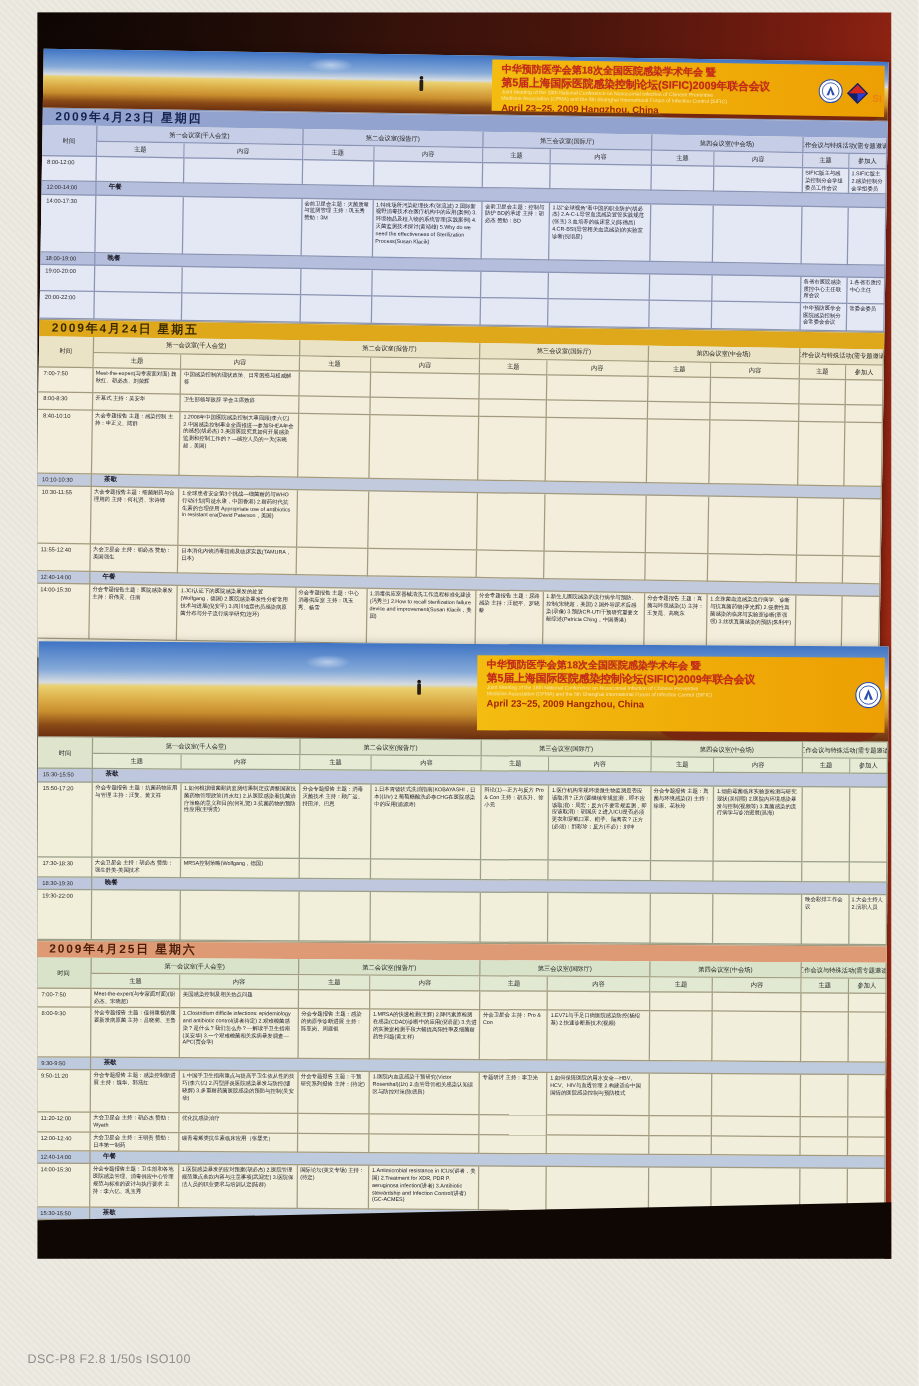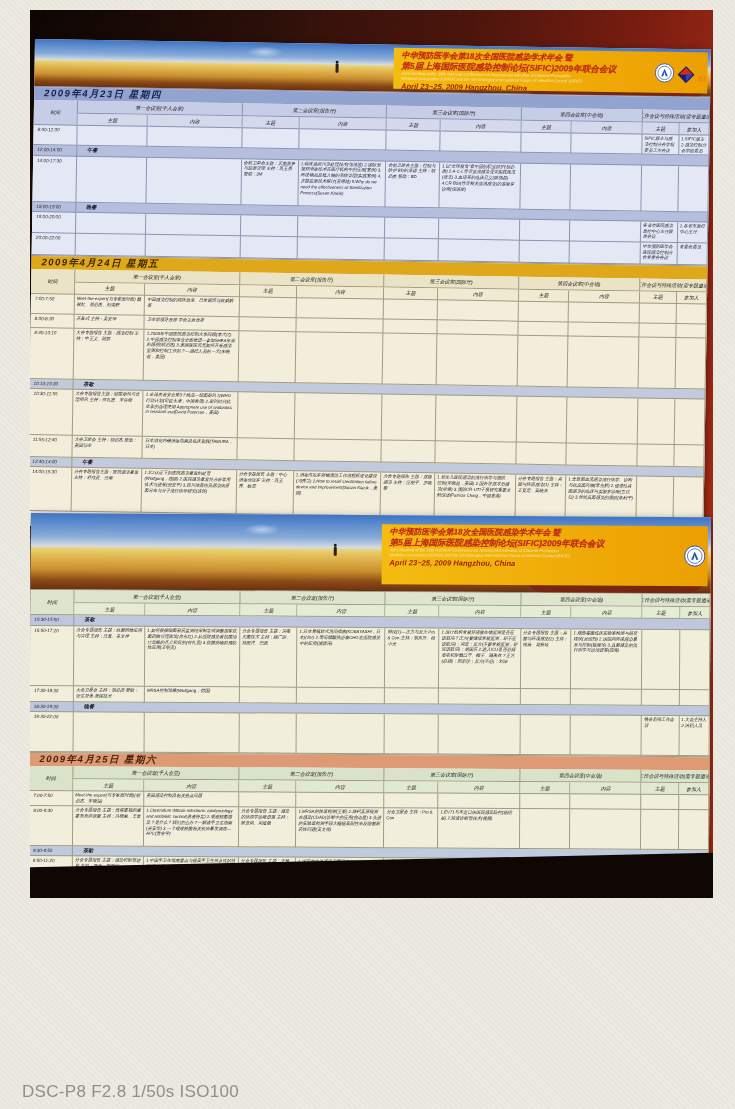--- a/index.html
+++ b/index.html
@@ -1,24 +1,24 @@
 <!DOCTYPE html>
 <html><head>
 <meta charset="utf-8">
 <style>
   html,body{margin:0;padding:0;}
   .canvas{position:relative;width:735px;height:1109px;overflow:hidden;
     font-family:"Liberation Sans",sans-serif;
     background:
       repeating-linear-gradient(45deg, rgba(0,0,0,.02) 0 2px, rgba(255,255,255,.02) 2px 4px),
       #edeae1;}
-  .photo{position:absolute;left:30px;top:10px;width:683px;height:888px;overflow:hidden;
+  .photo{position:absolute;left:30px;top:10px;width:683px;height:997px;overflow:hidden;
     background:
       radial-gradient(420px 260px at 0% 0%, rgba(0,0,0,.55), transparent 70%),
-      linear-gradient(97deg,#1e0d07 0%, #30110a 30%, #4a150c 55%, #7a1d10 78%, #a82c15 96%); font-style: italic;}
+      linear-gradient(97deg,#1e0d07 0%, #30110a 30%, #4a150c 55%, #7a1d10 78%, #a82c15 96%);}
   .poster{position:absolute;background:#f2eedd;box-shadow:0 3px 9px rgba(0,0,0,.55);}
   .poster1{left:5px;top:29px;width:676px;height:487px;transform:rotate(.9deg);transform-origin:top left;}
   .poster2{left:1px;top:503px;width:680px;height:561px;transform:rotate(.35deg);transform-origin:top left;}
   .strip{position:relative;height:47px;overflow:hidden;
     background:
       radial-gradient(150px 34px at 86% 86%, #772610 0 58%, transparent 60%),
       radial-gradient(22px 6px at 60% 16%, rgba(255,255,255,.9), transparent 70%),
       radial-gradient(30px 9px at 78% 24%, rgba(255,255,255,.75), transparent 70%),
       radial-gradient(26px 8px at 34% 20%, rgba(255,255,255,.5), transparent 70%),
       linear-gradient(180deg,#3f74c4 0%, #87abd9 30%, #d5dbe1 43%, #ead06f 47%, #ddb04a 60%, #c98e2e 74%, #8a4a16 88%, #6b3010 100%);}
@@ -42,21 +42,21 @@
   .hcell{border-right:.5px solid var(--line);border-bottom:.5px solid var(--line);
     display:flex;align-items:center;justify-content:center;font-size:5px;color:#222;overflow:hidden;white-space:nowrap;}
   .trow{display:grid;grid-template-columns:var(--gtc);}
   .td{border-right:.5px solid var(--line);border-bottom:.5px solid var(--line);
     padding:1px 2px;font-size:4.3px;line-height:1.35;color:#20202c;overflow:hidden;}
   .time{font-size:4.6px;color:#2a2a2a;padding-top:2px;padding-left:4px;}
   .brk{font-size:5.2px;font-weight:bold;display:flex;align-items:center;padding-left:10px;}
   .fade{position:absolute;left:0;right:0;bottom:0;height:48px;pointer-events:none;
     background:linear-gradient(180deg,transparent,rgba(24,12,6,.9));}
   .bottom-band{position:absolute;left:-12px;right:-12px;bottom:-20px;height:58px;background:#0e0703;transform:rotate(-1.2deg);}
-  .caption{position:absolute;left:22px;top:1082px;font-size:17px;color:#8f8f8b;letter-spacing:.3px;}
+  .caption{position:absolute;left:22px;top:1082px;font-size:10px;color:#8f8f8b;letter-spacing:.3px;}
 </style>
 </head>
 <body>
 
 <div class="canvas">
   <div class="photo">
 
     <div class="poster poster1">
       <div class="strip">
         <span class="person"></span>

